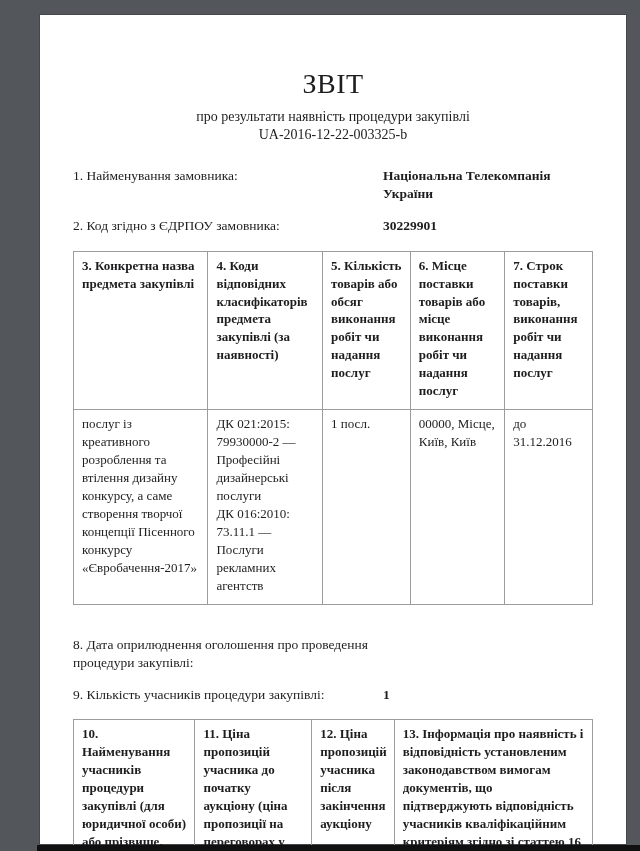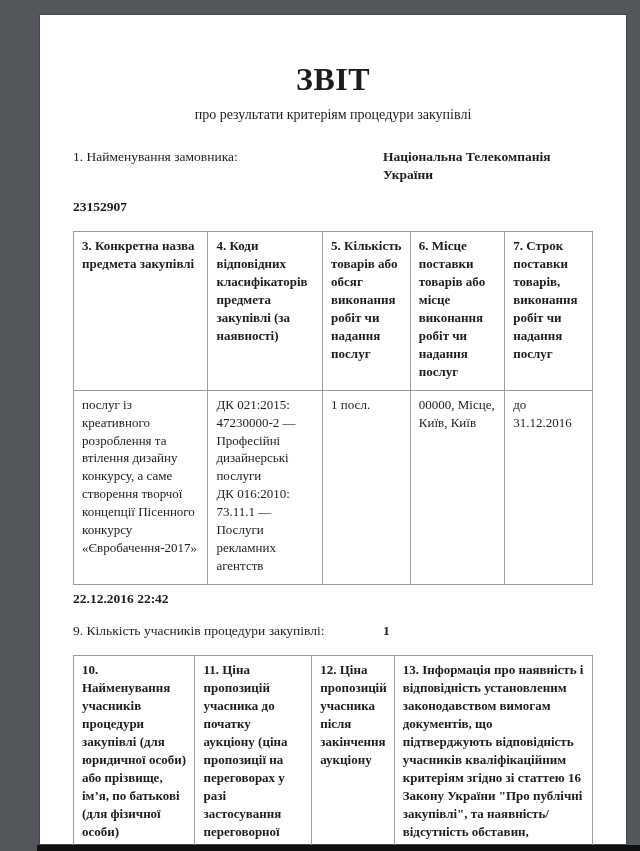--- a/index.html
+++ b/index.html
@@ -17,22 +17,22 @@
     left: 39px; top: 14px;
     width: 588px; height: 831px;
     background: #ffffff;
     border: 1px solid #44484c;
     color: #1d1d1f;
   }
   .content { padding: 42px 33px 0 33px; }
 
   .doc-header { text-align: center; margin-bottom: 24px; }
   .doc-title {
-    font-size: 32px; font-weight: bold;
-    margin: 4px 0 8px 0; letter-spacing: 0.5px;
+    font-size: 28px; font-weight: normal;
+    margin: 11px 0 8px 0; letter-spacing: 0.5px;
   }
   .doc-sub { font-size: 14px; line-height: 17.5px; margin: 0; }
 
   .field-row { display: flex; align-items: flex-start; font-size: 13.5px; margin-bottom: 15px; }
   .field-label { flex: 0 0 310px; padding-right: 14px; line-height: 1.35; }
   .field-value { flex: 1; font-weight: bold; line-height: 1.35; }
   .field-row.after-value-wrap { margin-bottom: 14px; }
 
   table {
     width: 100%; border-collapse: collapse;
@@ -42,80 +42,82 @@
     border: 1px solid #9c9c9c;
     padding: 5px 8px 9px 8px;
     text-align: left; vertical-align: top;
     line-height: 1.38;
     overflow: hidden;
   }
   th { font-weight: bold; }
   td { font-weight: normal; }
   .pre { white-space: pre-line; }
 
-  .subject-table { margin-bottom: 5px; }
+  .subject-table { margin-bottom: 31px; }
   .participants-table { margin-top: 4px; }
 
   .bottom-bar {
     position: absolute;
     left: 37px; right: 0; bottom: 0;
     height: 6px;
     background: #101010;
   }
 </style>
 </head>
 <body>
 
 <div class="viewport">
   <div class="page">
     <div class="content">
 
       <div class="doc-header">
         <h1 class="doc-title">ЗВІТ</h1>
-        <p class="doc-sub">про результати критеріям процедури закупівлі</p>
+        <p class="doc-sub">про результати наявність процедури закупівлі</p>
+        <p class="doc-sub">UA-2016-12-22-003325-b</p>
       </div>
 
       <div class="field-row after-value-wrap">
         <div class="field-label">1. Найменування замовника:</div>
         <div class="field-value">Національна Телекомпанія України</div>
       </div>
 
       <div class="field-row">
-        <div class="field-value">23152907</div>
+        <div class="field-label">2. Код згідно з ЄДРПОУ замовника:</div>
+        <div class="field-value">30229901</div>
       </div>
 
       <table class="subject-table">
         <colgroup>
           <col style="width:25.9%">
             <col style="width:22.1%">
             <col style="width:16.9%">
             <col style="width:18.2%">
             <col style="width:16.9%">
         </colgroup>
         <tbody>
           <tr>
             <th>3. Конкретна назва предмета закупівлі</th>
             <th>4. Коди відповідних класифікаторів предмета закупівлі (за наявності)</th>
             <th>5. Кількість товарів або обсяг виконання робіт чи надання послуг</th>
             <th>6. Місце поставки товарів або місце виконання робіт чи надання послуг</th>
             <th>7. Строк поставки товарів, виконання робіт чи надання послуг</th>
           </tr>
           <tr>
             <td>послуг із креативного розроблення та втілення дизайну конкурсу, а саме створення творчої концепції Пісенного конкурсу «Євробачення-2017»</td>
-            <td class="pre">ДК 021:2015: 47230000-2 — Професійні дизайнерські послуги
+            <td class="pre">ДК 021:2015: 79930000-2 — Професійні дизайнерські послуги
 ДК 016:2010: 73.11.1 — Послуги рекламних агентств</td>
             <td>1 посл.</td>
             <td>00000, Місце, Київ, Київ</td>
             <td>до 31.12.2016</td>
           </tr>
         </tbody>
       </table>
 
       <div class="field-row after-value-wrap">
-        <div class="field-value">22.12.2016 22:42</div>
+        <div class="field-label">8. Дата оприлюднення оголошення про проведення процедури закупівлі:</div>
       </div>
 
       <div class="field-row">
         <div class="field-label">9. Кількість учасників процедури закупівлі:</div>
         <div class="field-value">1</div>
       </div>
 
       <table class="participants-table">
         <colgroup>
           <col style="width:23.4%">

